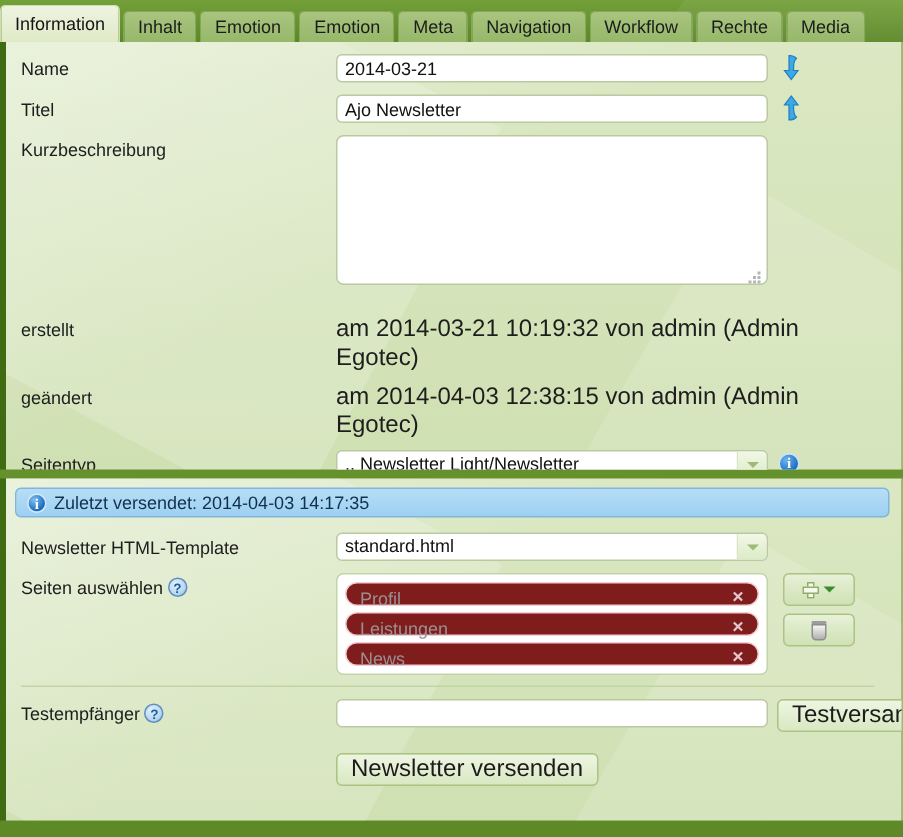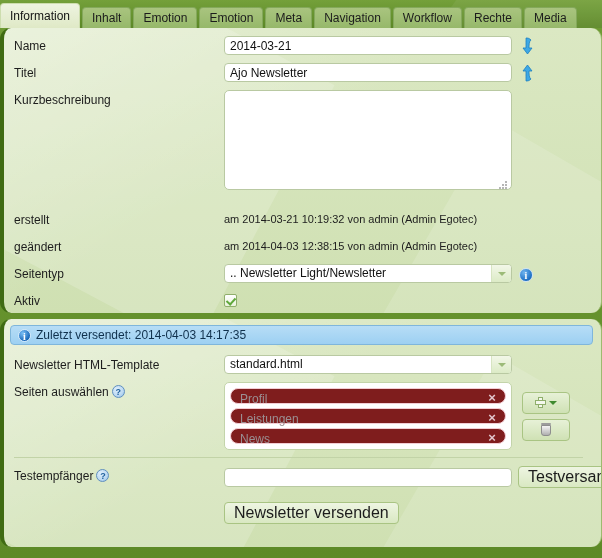--- a/index.html
+++ b/index.html
@@ -73,21 +73,20 @@
   .panel {
     position: relative;
     margin: 0;
     background: #d6e4bb;
     background:
       linear-gradient(150deg, rgba(255,255,255,0.30) 0%, rgba(255,255,255,0.0) 45%),
       linear-gradient(180deg, #dbe8c3 0%, #cfe0b2 100%);
     border-left: 4px solid #3f6b13;
     border-right: 1px solid #9dba6f;
     overflow: hidden;
-    border-radius: 11px;
   }
   .panel:before {
     content: "";
     position: absolute;
     left: -60px;
     top: -40px;
     width: 340px;
     height: 300px;
     background: rgba(255,255,255,0.18);
     transform: rotate(28deg);
@@ -124,21 +123,21 @@
     position: relative;
   }
   .lbl {
     width: 210px;
     flex: 0 0 210px;
     font-size: 12px;
     color: #1d1d1d;
     line-height: 19px;
     padding-top: 1px;
   }
-  .ctl { flex: 1 1 auto; display: flex; align-items: center; }
+  .ctl { flex: 1 1 auto; display: flex; align-items: flex-start; }
 
   input.txt {
     width: 288px;
     height: 19px;
     box-sizing: border-box;
     border: 1px solid #b9c9a2;
     border-radius: 4px;
     background: #ffffff;
     font-family: "Liberation Sans", sans-serif;
     font-size: 12px;
@@ -169,21 +168,21 @@
     pointer-events: none;
   }
   .grip i {
     position: absolute;
     width: 2px; height: 2px;
     background: #b6b6b6;
     display: block;
   }
 
   .static-val {
-    font-size: 11px;
+    font-size: 16px;
     line-height: 19px;
     color: #1d1d1d;
   }
 
   
   .arrow-ico {
     margin-left: 8px;
     width: 16px;
     height: 18px;
     cursor: pointer;

